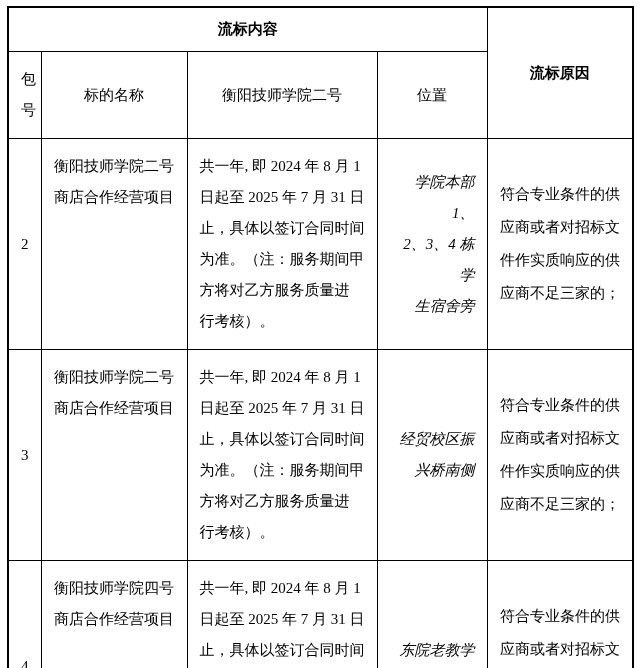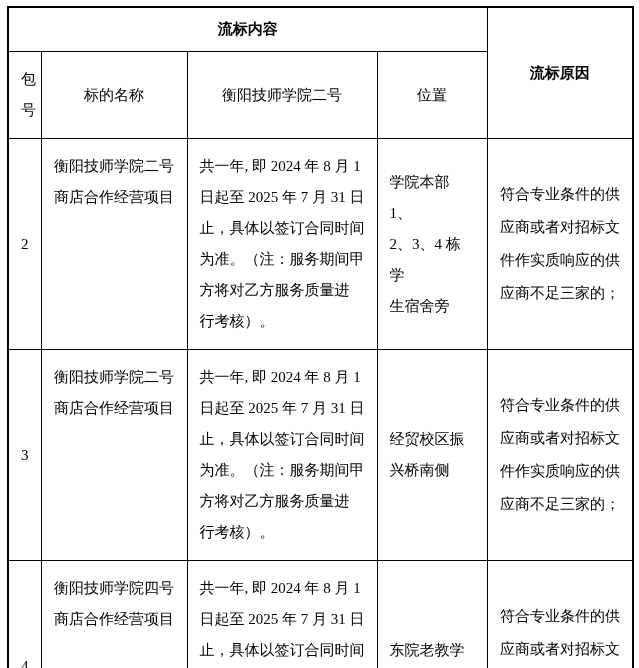--- a/index.html
+++ b/index.html
@@ -67,24 +67,25 @@
     padding: 4px 4px 0 7px;
   }
   td.period {
     text-align: left;
     vertical-align: top;
     white-space: pre-line;
     line-height: 31px;
     padding: 4px 2px 0 7px;
   }
   td.loc {
-    text-align: left;
+    text-align: right;
     vertical-align: middle;
     white-space: pre-line;
     line-height: 31px;
+    font-style: italic;
   }
   td.reason {
     text-align: right;
     vertical-align: middle;
     white-space: pre-line;
     line-height: 33px;
     padding: 0 2px;
   }
 </style>
 </head>

